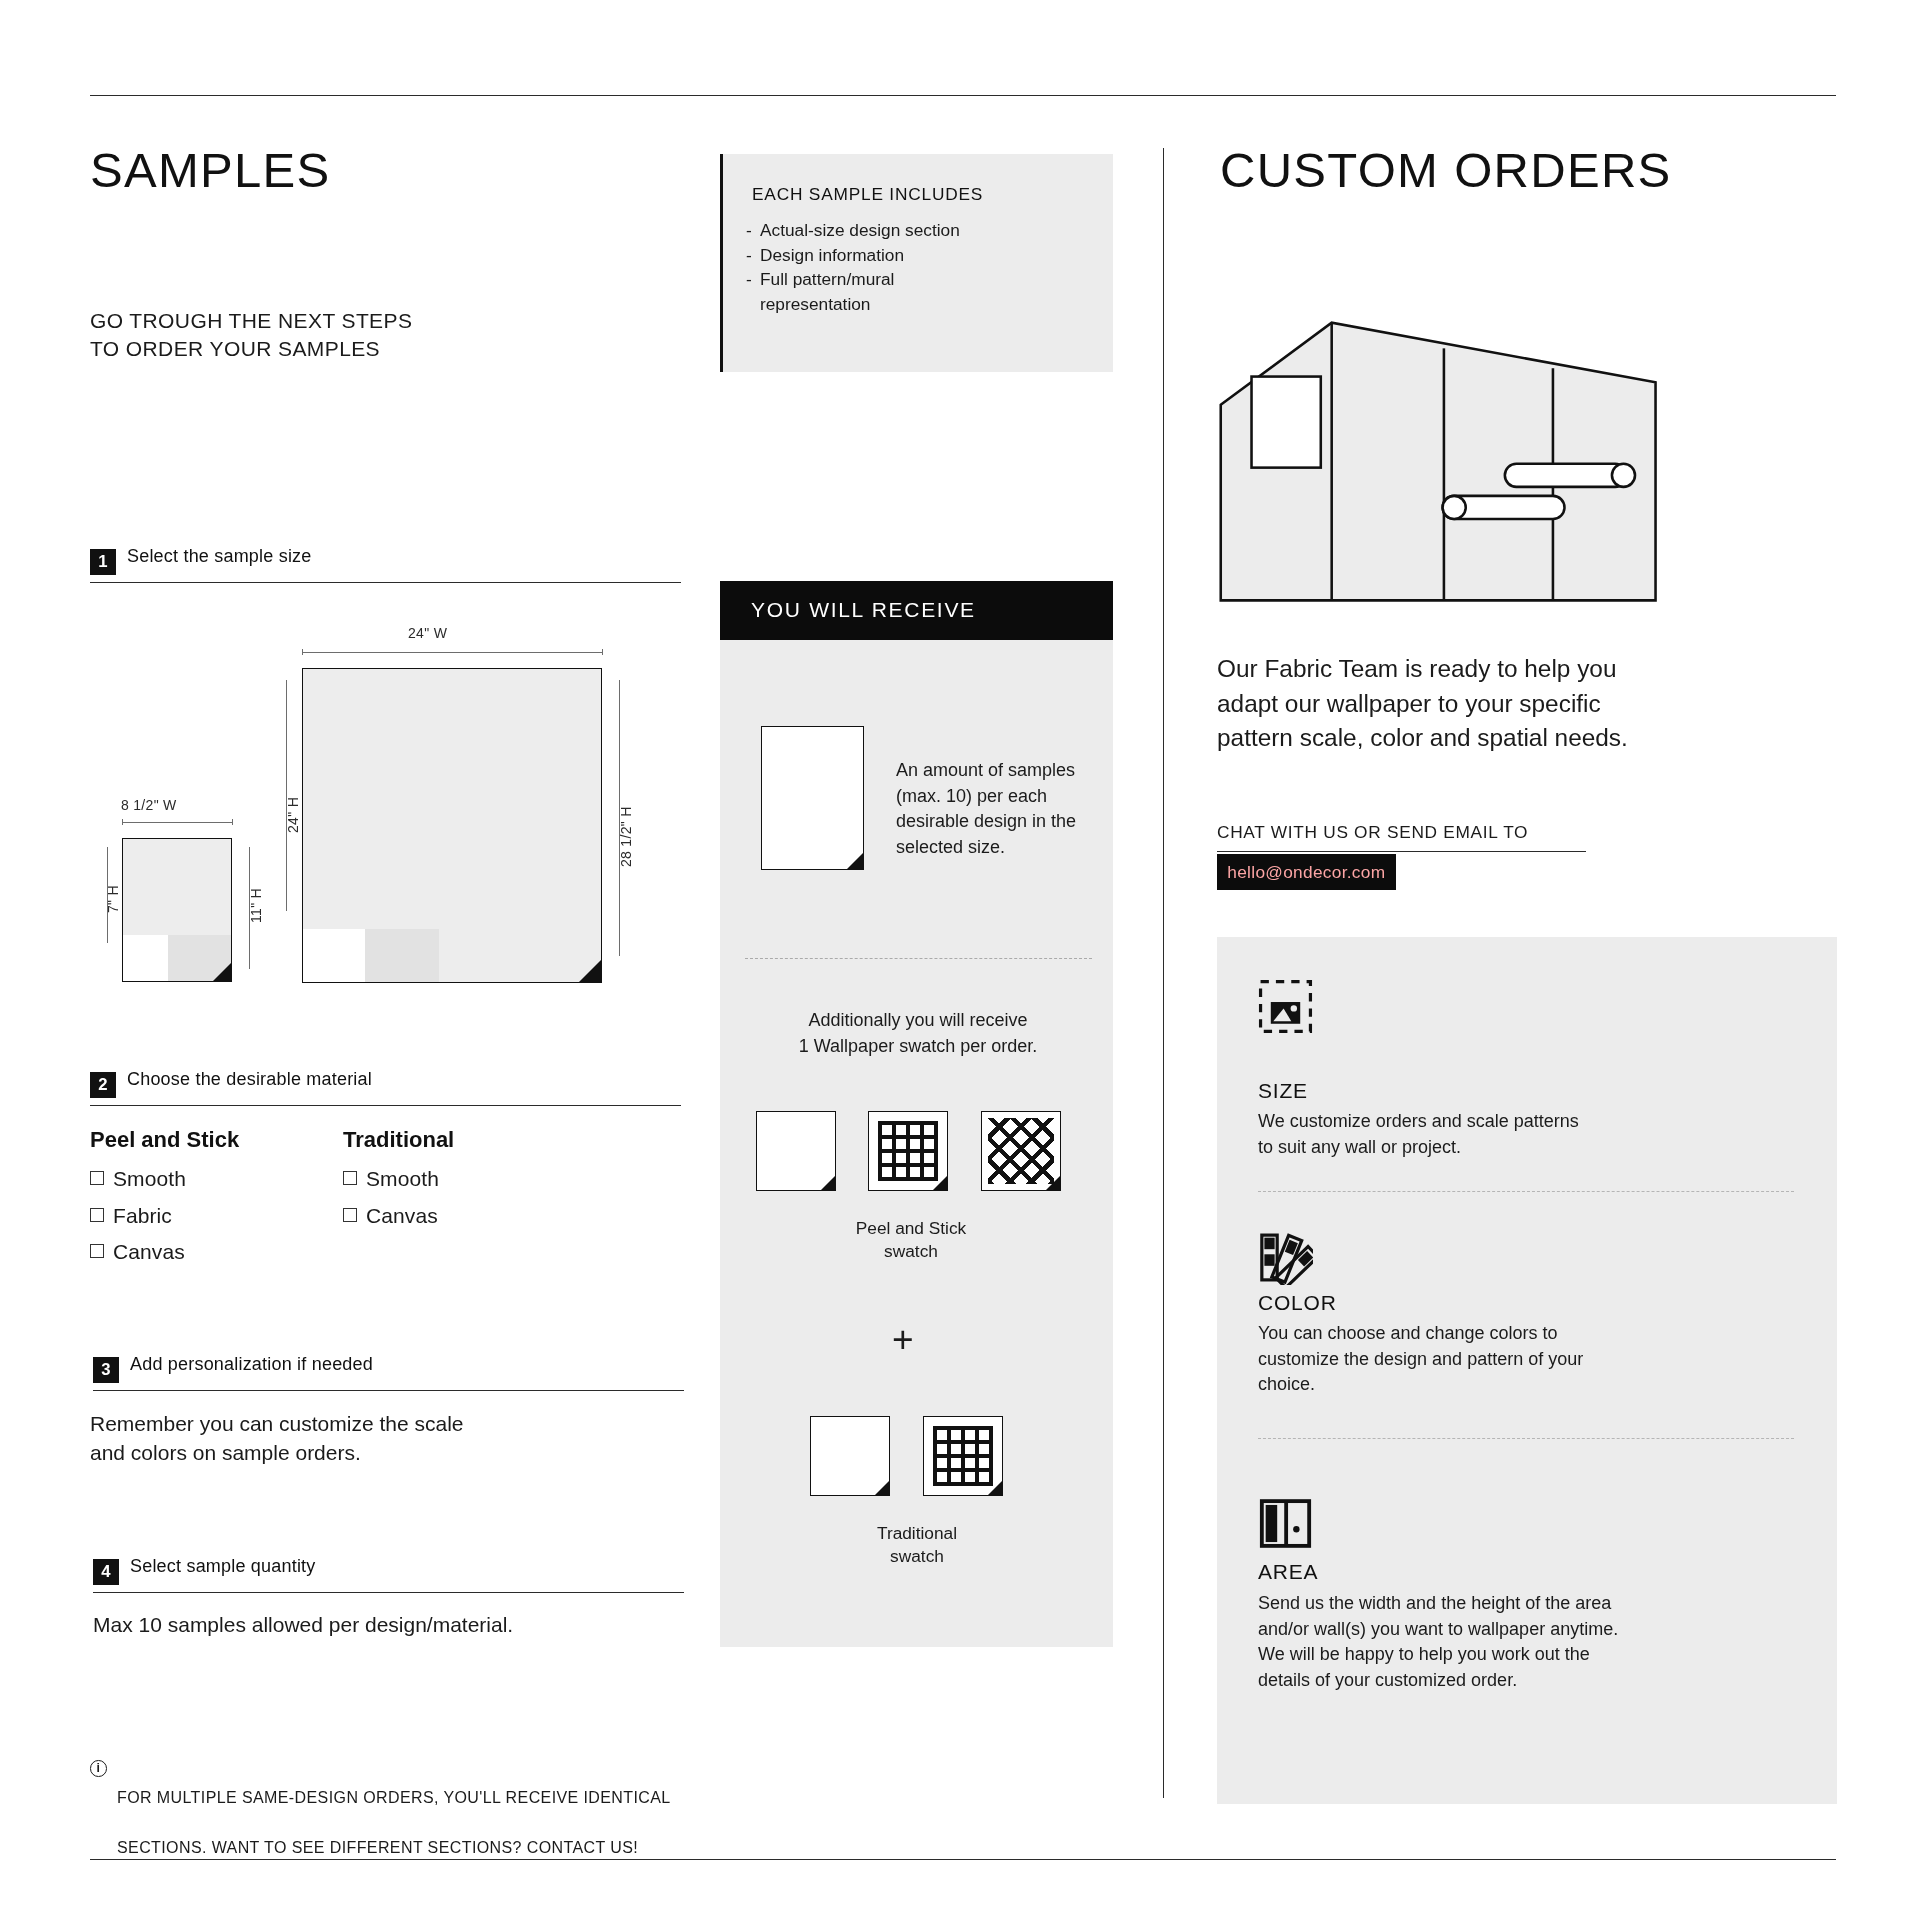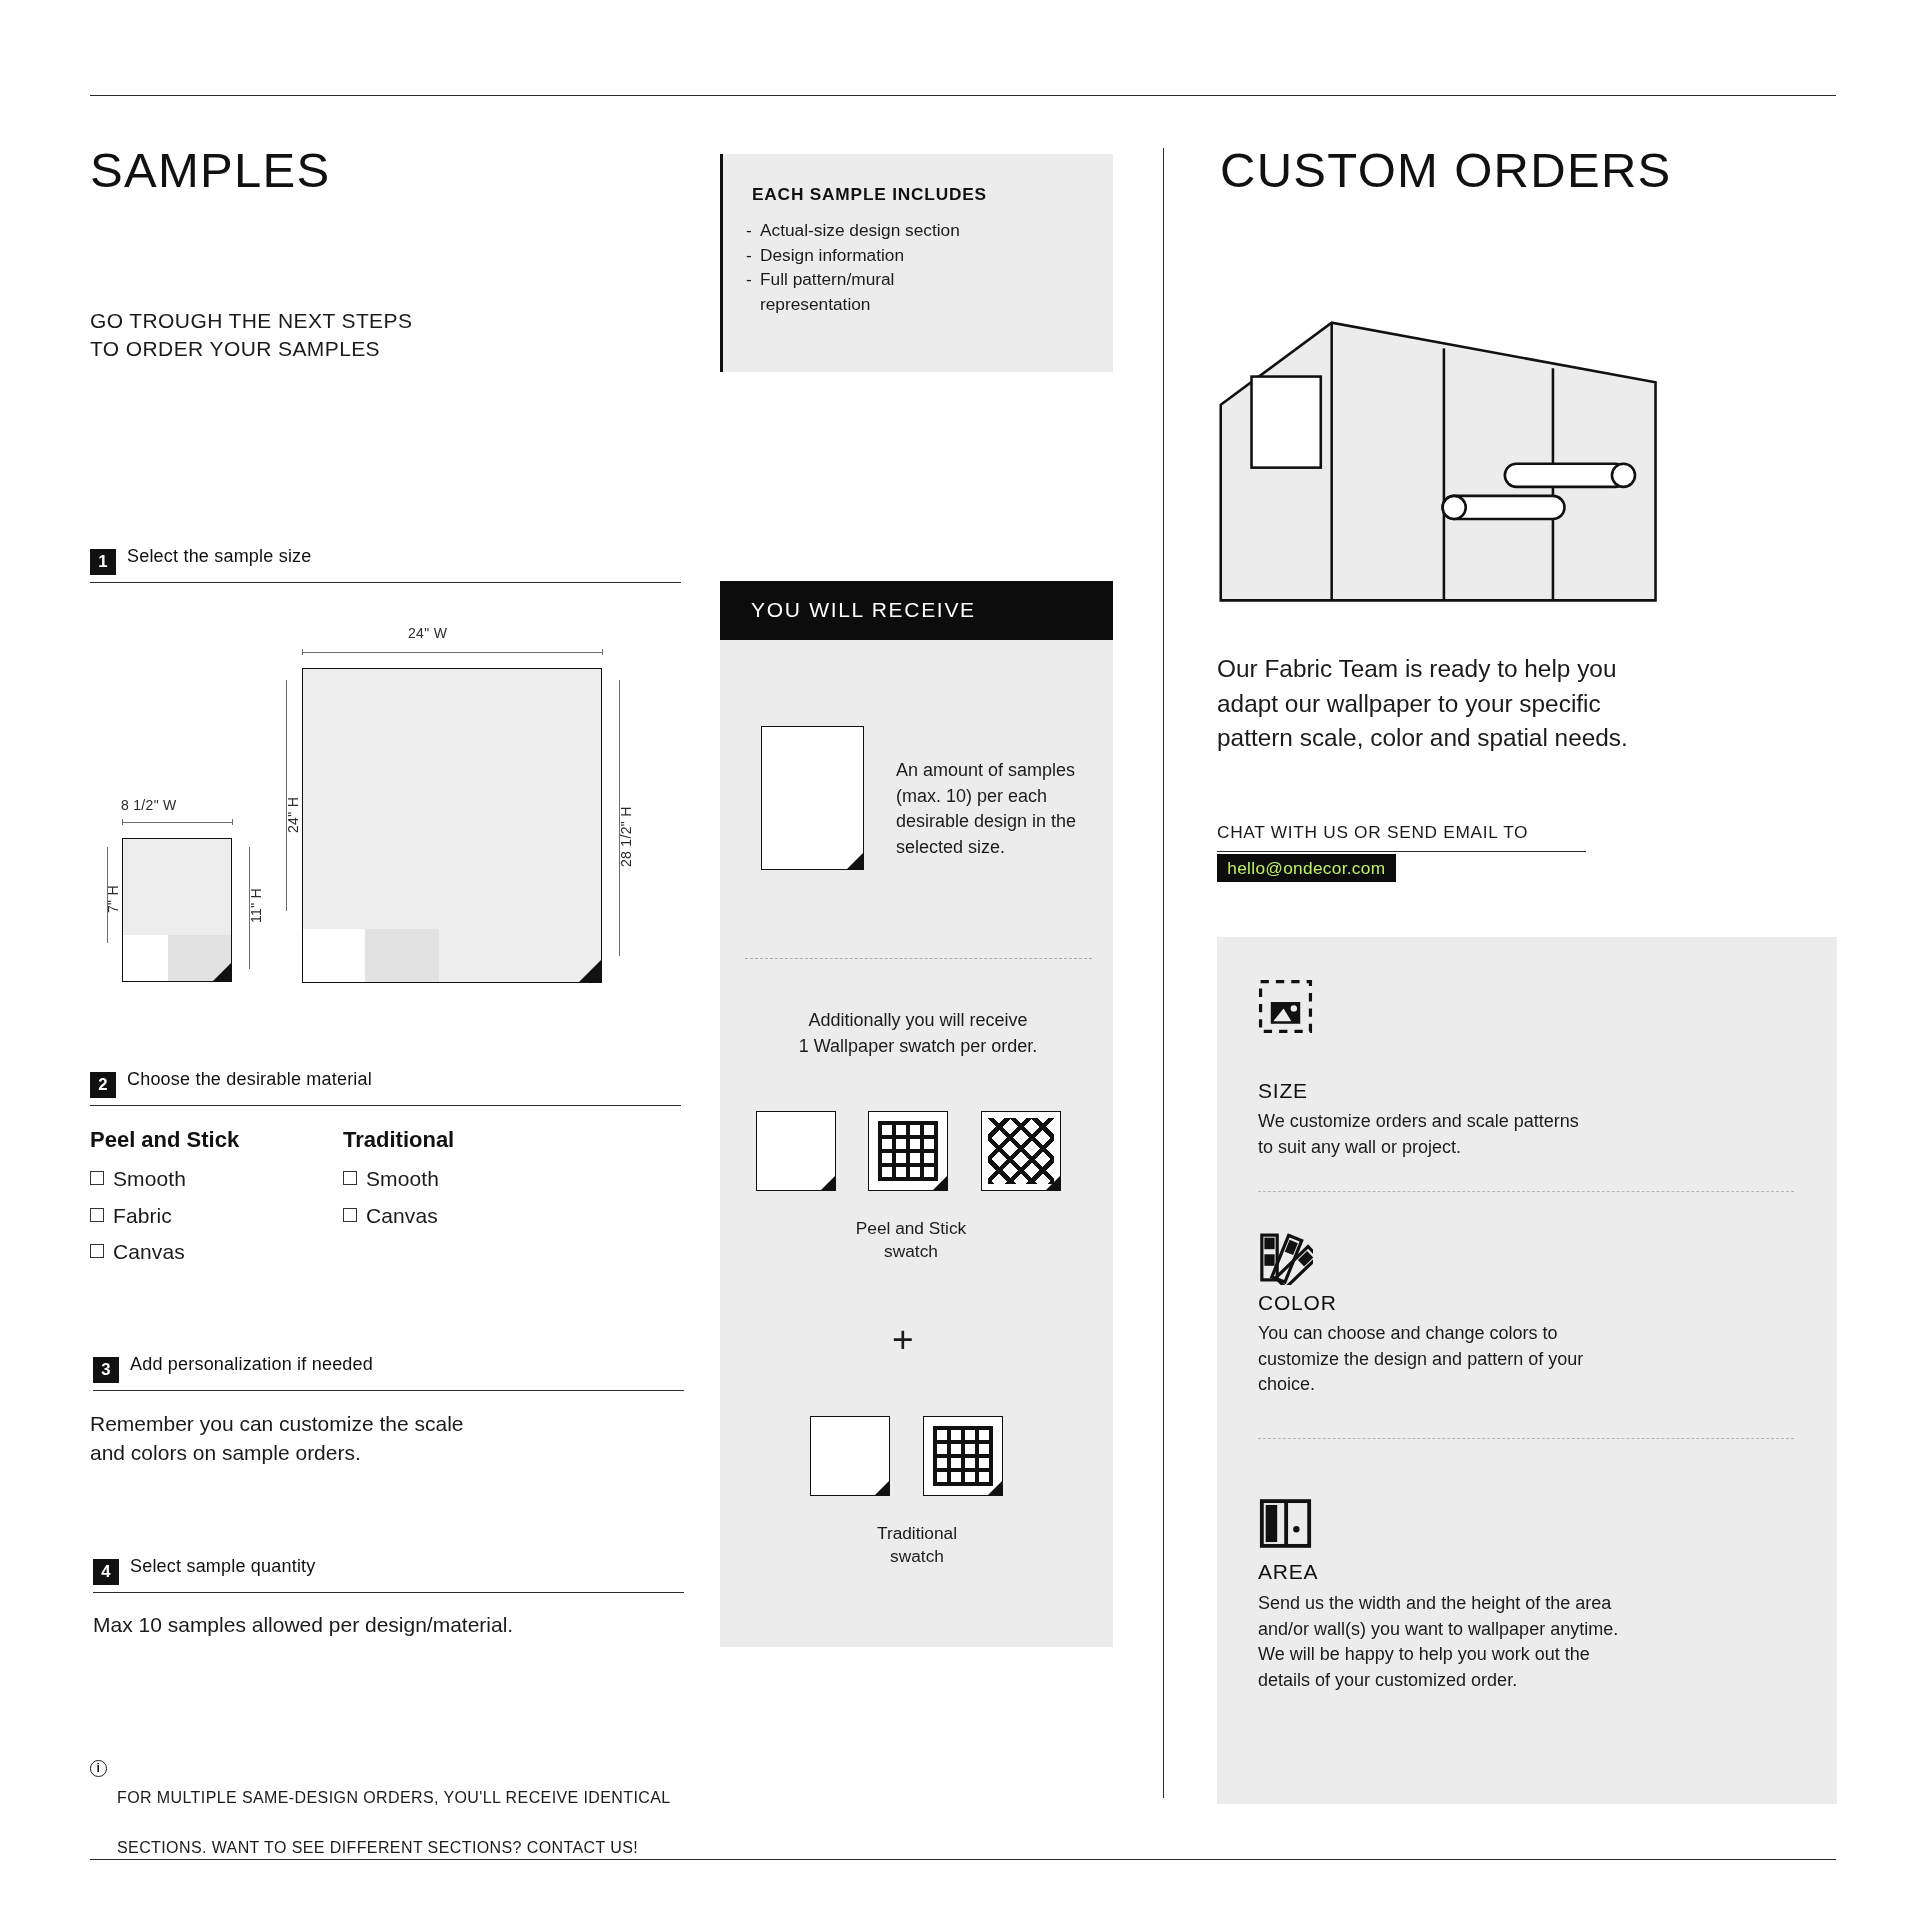--- a/index.html
+++ b/index.html
@@ -47,21 +47,21 @@
   .includes-box {
     position: absolute; left: 720px; top: 154px; width: 393px; height: 218px;
     background: #ececec;
   }
   .includes-bar {
     position: absolute; left: 720px; top: 154px; width: 3.2px; height: 218px;
     background: #111;
   }
   .includes-title {
     position: absolute; left: 752px; top: 184px;
-    font-size: 17.3px; letter-spacing: 0.8px; font-weight: 700; color: #111;
+    font-size: 17.3px; letter-spacing: 0.8px; font-weight: 400; color: #111;
   }
   .includes-list {
     position: absolute; left: 746px; top: 218px; width: 360px;
     font-size: 17.3px; line-height: 1.42; color: #1b1b1b;
   }
   .includes-list div { position: relative; padding-left: 14px; }
   .includes-list div .dash { position: absolute; left: 0; top: 0; }
   .includes-list .cont { padding-left: 14px; }
 
   
@@ -207,22 +207,22 @@
     font-size: 24.4px; line-height: 1.42; color: #1b1b1b;
   }
   .chat-label {
     position: absolute; left: 1217px; top: 822px;
     font-size: 17.3px; letter-spacing: 0.7px; color: #1b1b1b;
   }
   .chat-rule {
     position: absolute; left: 1217px; top: 851px; width: 369px; height: 1.3px; background: #2b2b2b;
   }
   .email-chip {
-    position: absolute; left: 1217px; top: 854px; height: 28px;
-    background: #0c0c0c; color: #bef264; font-size: 17.3px; padding: 0 10.3px;
+    position: absolute; left: 1217px; top: 854px; height: 36px;
+    background: #0c0c0c; color: #fca5a5; font-size: 17.3px; padding: 0 10.3px;
     display: flex; align-items: center; letter-spacing: 0.3px;
   }
 
   .feature-panel {
     position: absolute; left: 1217px; top: 937px; width: 620px; height: 867px;
     background: #ececec;
   }
   .feat-title {
     position: absolute; font-size: 21px; letter-spacing: 0.8px; color: #111;
   }

